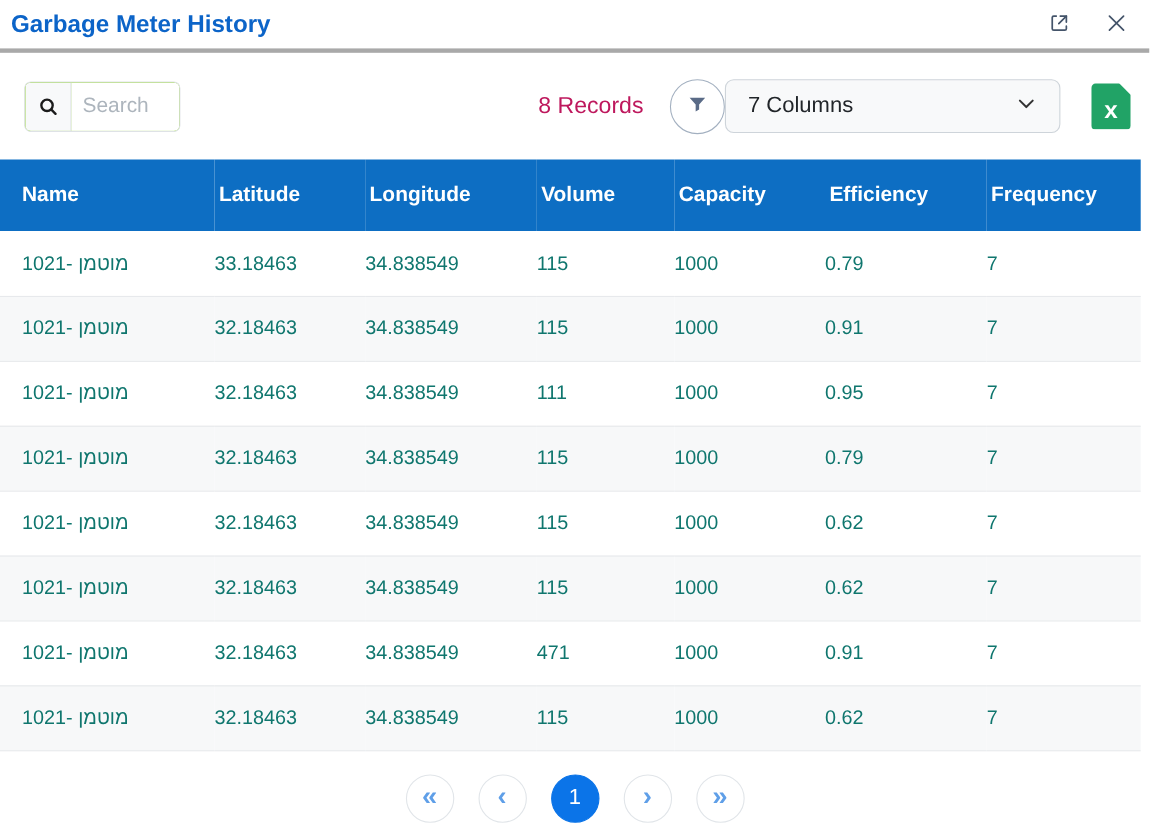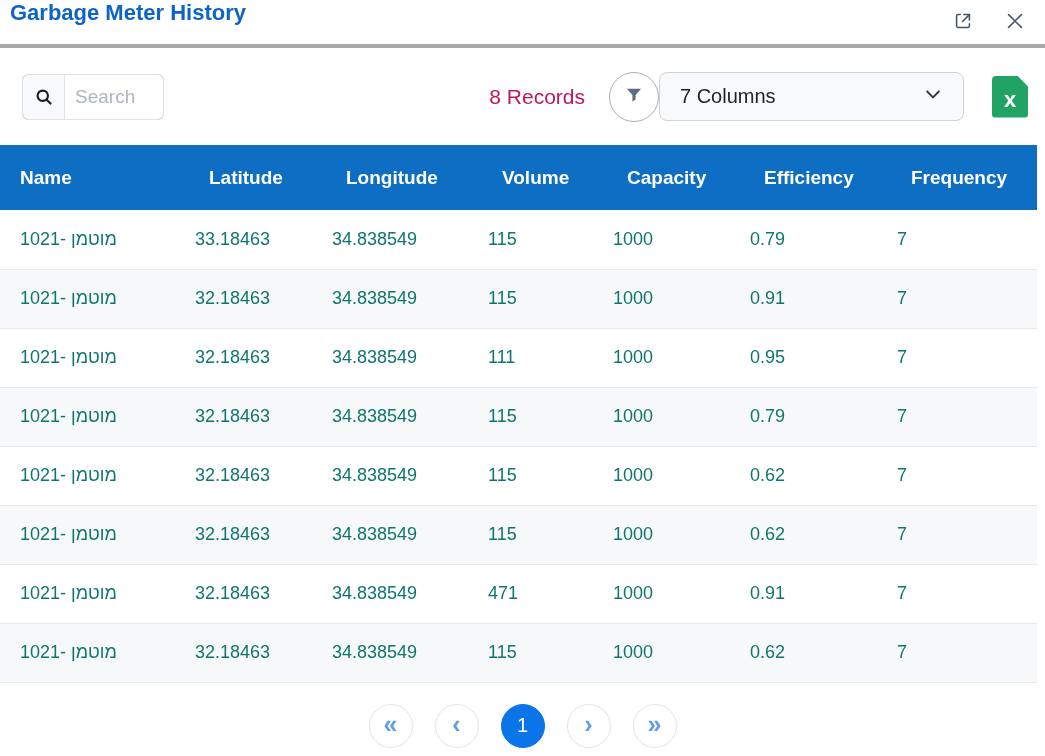--- a/index.html
+++ b/index.html
@@ -7,20 +7,21 @@
   body {
     font-family: "Liberation Sans", sans-serif;
     background: #ffffff;
     overflow: hidden;
   }
 
   
   .titlebar {
     height: 44px;
     display: flex;
+    align-items: center;
     padding: 0 18px 0 10px;
   }
   .title {
     color: #0c64c8;
     font-size: 22px;
     font-weight: bold;
     flex: 1;
   }
   .win-icons { display: flex; align-items: center; gap: 28px; }
   .win-btn {
@@ -113,21 +114,21 @@
   
   .table-wrap { padding-right: 8px; }
   table { width: 100%; border-collapse: collapse; table-layout: fixed; }
   thead th {
     background: #0d6ec3;
     color: #ffffff;
     font-size: 19px;
     font-weight: bold;
     text-align: left;
     height: 65px;
-    padding: 14px;
+    padding: 4px;
     cursor: pointer;
   }
   tbody td {
     font-size: 18px;
     color: #0f766e;
     height: 59px;
     padding: 0;
     border-bottom: 1px solid #e7e9ec;
   }
   th:first-child, td:first-child { padding-left: 20px; }

